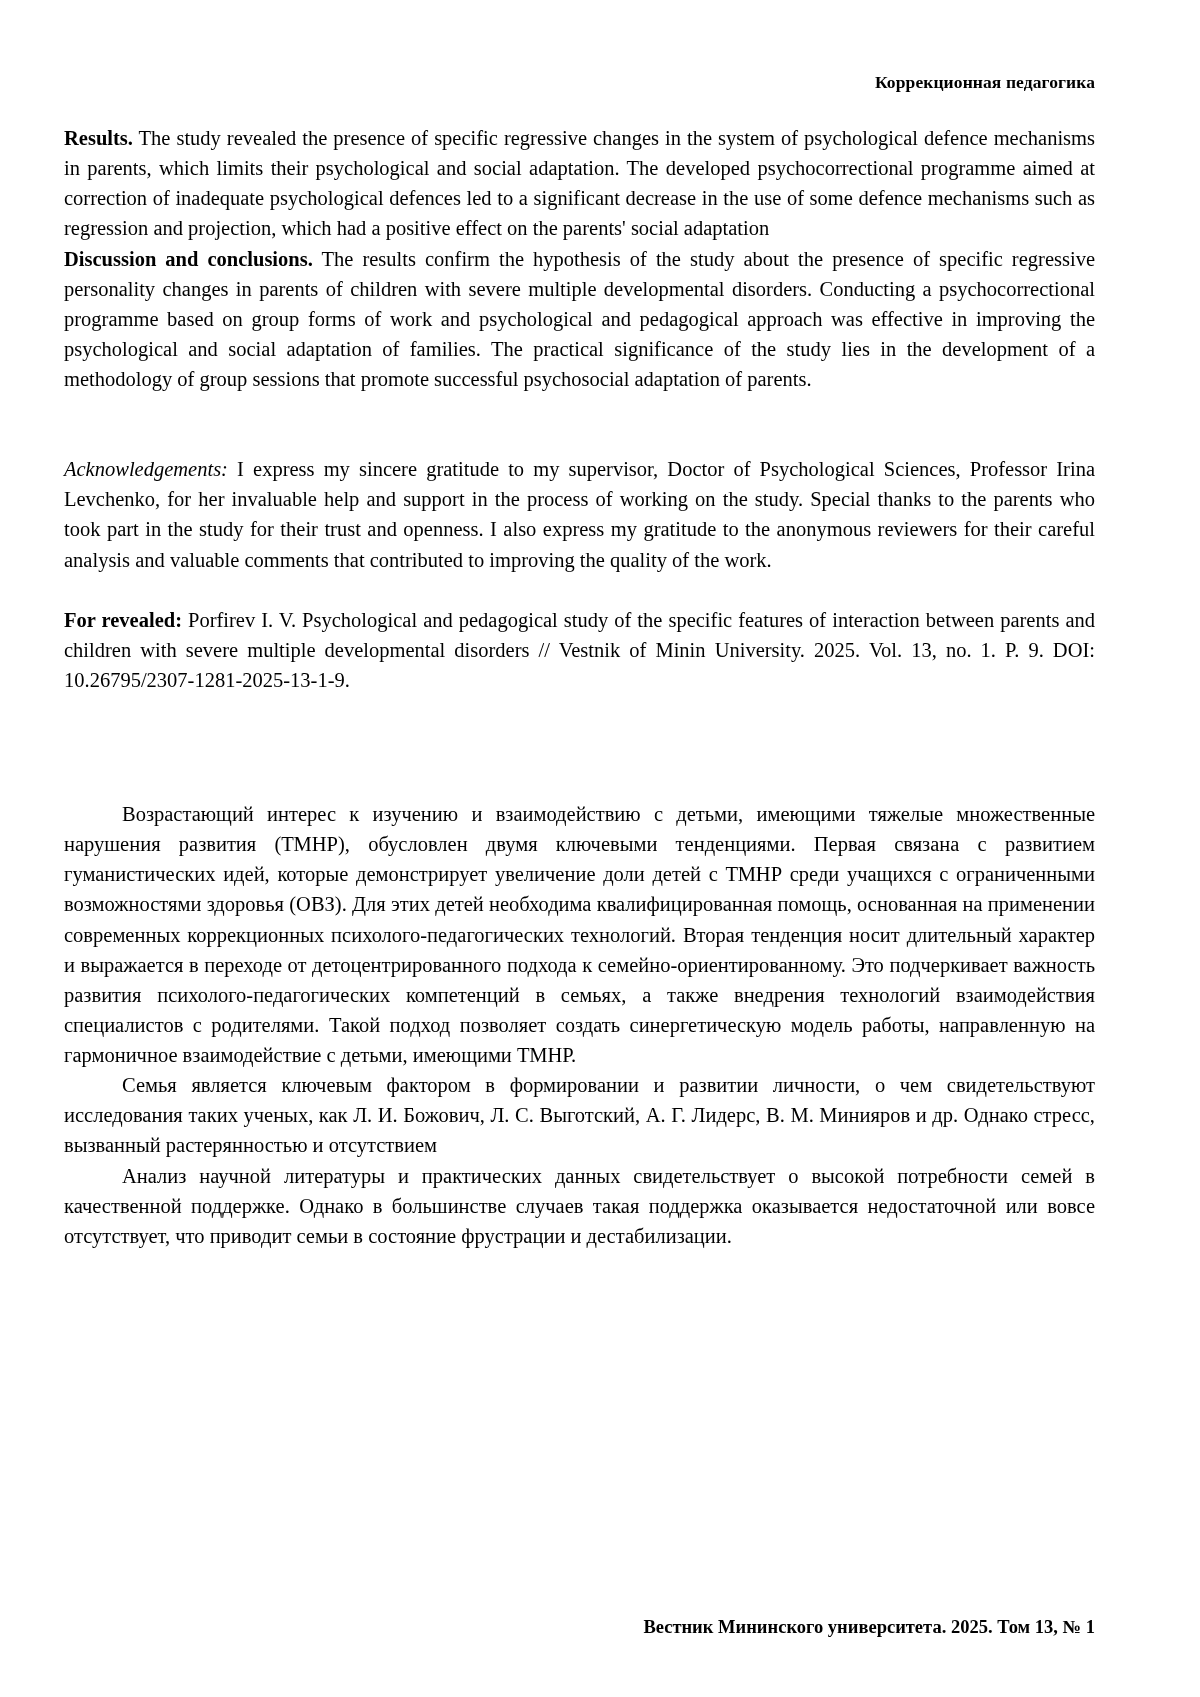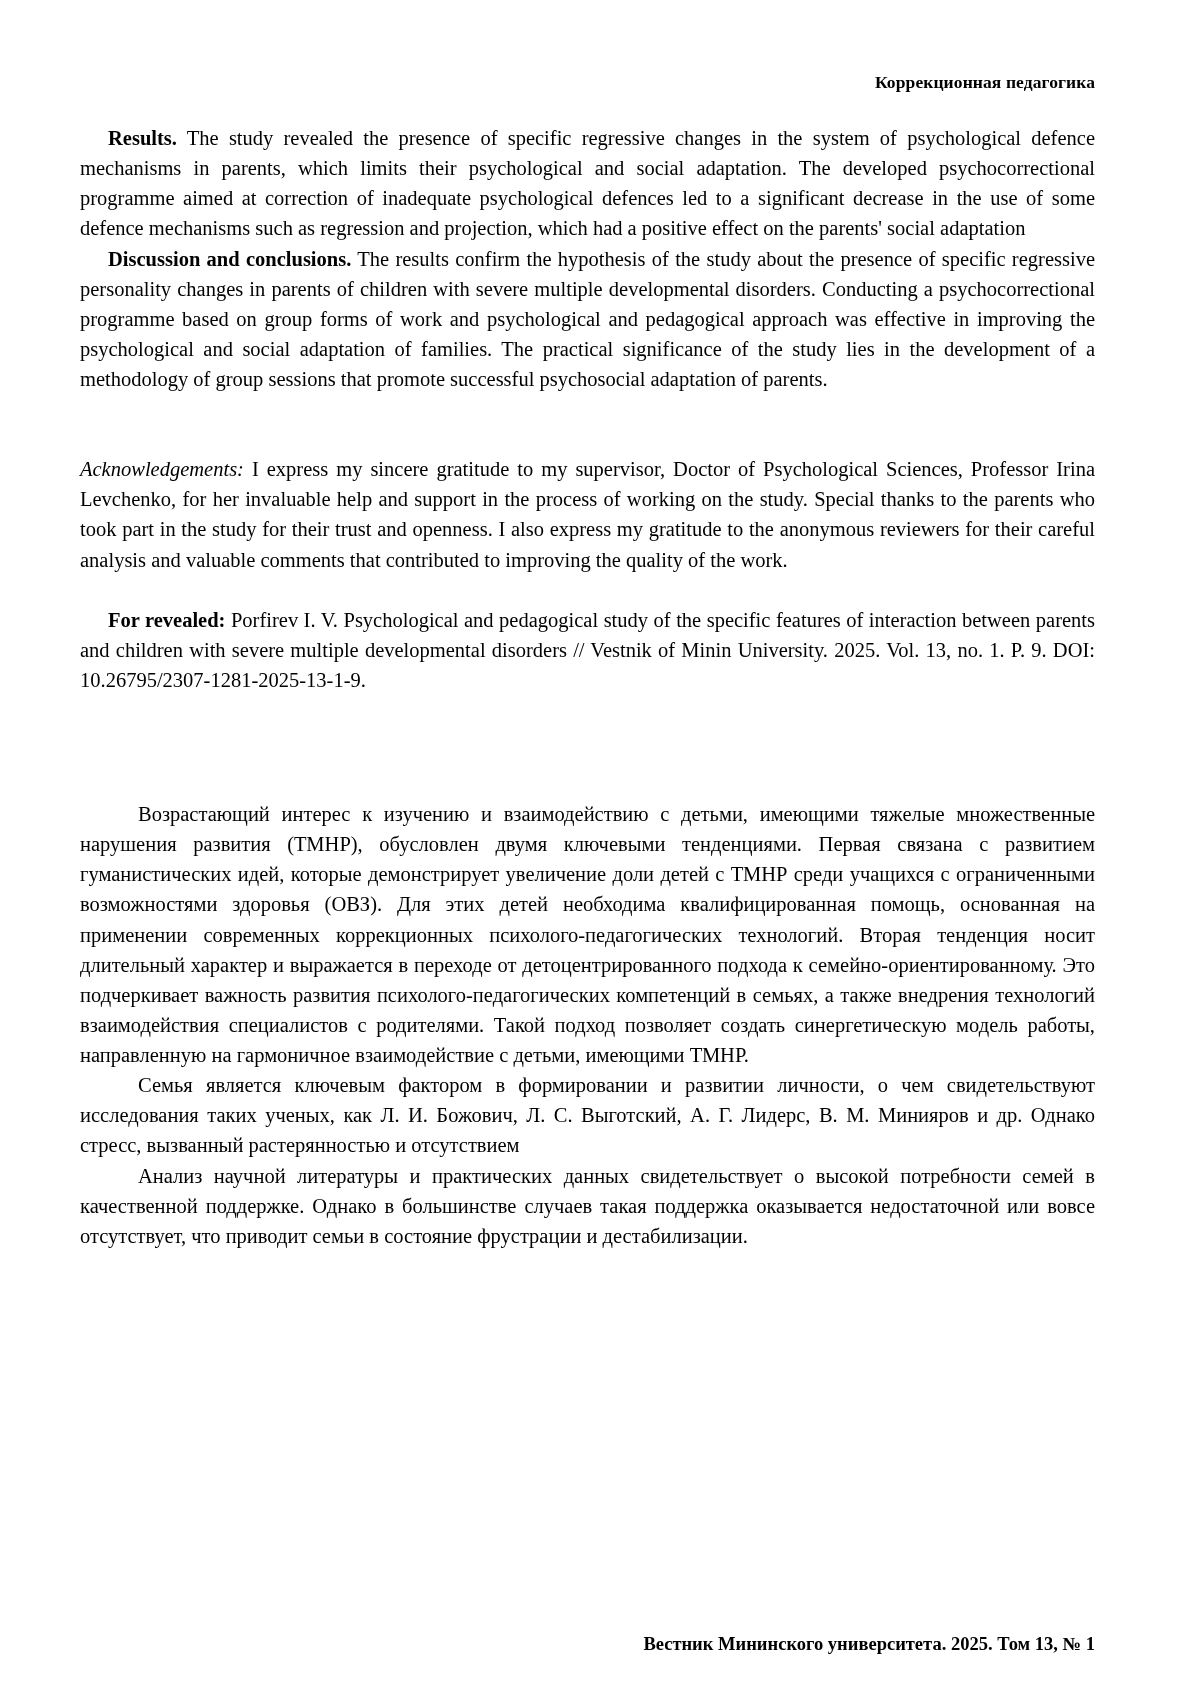--- a/index.html
+++ b/index.html
@@ -12,54 +12,54 @@
     height: 1697px;
     font-family: "Liberation Serif", serif;
     color: #000000;
     position: relative;
     overflow: hidden;
   }
   .page {
     box-sizing: border-box;
     width: 1200px;
     height: 1697px;
-    padding: 72px 105px 0 80px;
+    padding: 72px 105px 0 64px;
     position: relative;
   }
   .running-head {
     text-align: right;
     font-weight: bold;
     font-size: 17.5px;
     letter-spacing: 0.1px;
     margin-bottom: 30px;
   }
   p {
     margin: 0;
     text-align: justify;
     font-size: 20.5px;
     line-height: 1.47;
   }
   .spacer-md { height: 30px; }
   .spacer-lg { height: 44px; }
-  .bold { font-weight: bold; margin-left: 28px; }
+  .bold { font-weight: bold; }
   .ital { font-style: italic; }
   .section-title {
     text-align: center;
     font-weight: bold;
     font-size: 20.5px;
     margin: 0;
   }
   .body-para {
     text-indent: 58px;
   }
   .footer {
     position: absolute;
     left: 105px;
     right: 105px;
-    bottom: 42px;
+    bottom: 59px;
     text-align: right;
     font-weight: bold;
     font-size: 18.5px;
   }
 </style>
 </head>
 <body>
 
 <div class="page">
 

